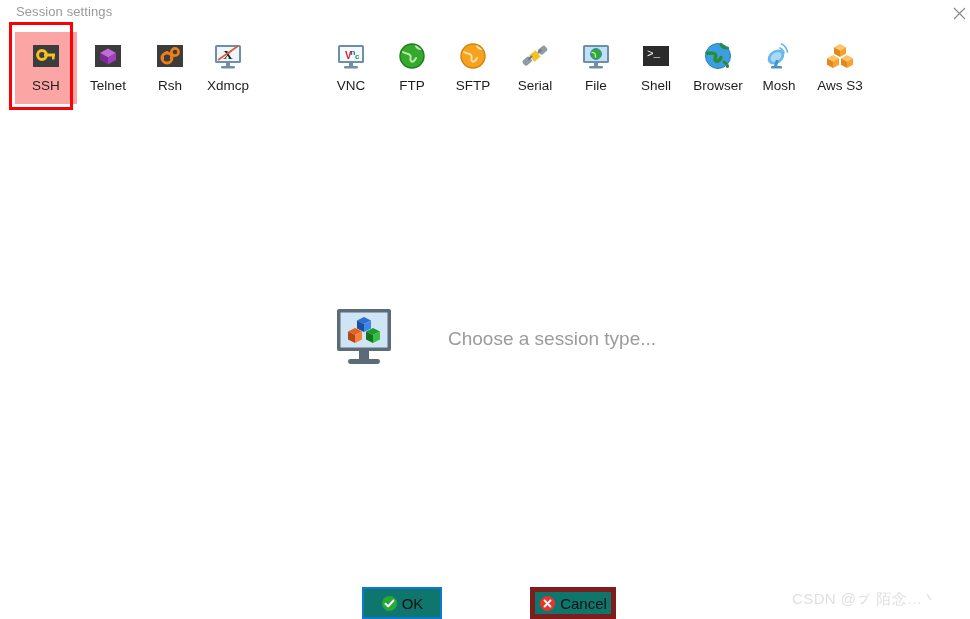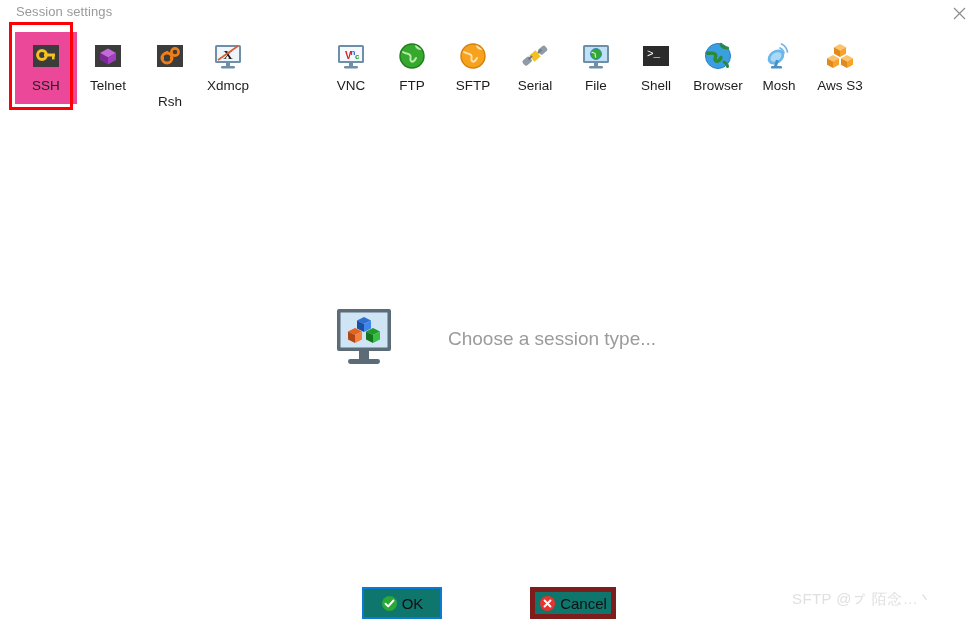--- a/index.html
+++ b/index.html
@@ -66,21 +66,21 @@
     display: block;
   }
   .type-item .lbl {
     margin-top: 6px;
     font-size: 13.5px;
     color: #1d1d1d;
     white-space: nowrap;
     line-height: 16px;
   }
   .type-item.selected {
-    background: #ec4899;
+    background: #fca5a5;
   }
 
   
   #ssh-highlight {
     position: absolute;
     left: 9px; top: 22px;
     width: 64px; height: 88px;
     border: 3px solid #fb0007;
     box-sizing: border-box;
     pointer-events: none;
@@ -169,21 +169,21 @@
     </div>
     <div class="type-item" style="left: 77px;">
       <span class="ico"><svg viewBox="0 0 32 32" width="32" height="32">
           <rect x="3" y="5" width="26" height="22" fill="#3c3c3c"></rect>
         <polygon points="16,8.5 24,13 16,17.5 8,13" fill="#c46ad8"></polygon>
         <polygon points="8,13 16,17.5 16,24.5 8,20" fill="#7b2a95"></polygon>
         <polygon points="24,13 16,17.5 16,24.5 24,20" fill="#a23fc0"></polygon>
         </svg></span>
       <span class="lbl">Telnet</span>
     </div>
-    <div class="type-item" style="left: 139px; gap: 16px;">
+    <div class="type-item" style="left: 139px;">
       <span class="ico"><svg viewBox="0 0 32 32" width="32" height="32">
           <rect x="3" y="5" width="26" height="22" fill="#3c3c3c"></rect>
         <circle cx="13" cy="18" r="5" fill="none" stroke="#f07e16" stroke-width="3"></circle>
         <circle cx="21" cy="12" r="3.6" fill="none" stroke="#f07e16" stroke-width="2.6"></circle>
         <rect x="11.8" y="11" width="2.4" height="3" fill="#f07e16"></rect>
         <rect x="7" y="16.8" width="3" height="2.4" fill="#f07e16"></rect>
         <rect x="16" y="16.8" width="3" height="2.4" fill="#f07e16"></rect>
         </svg></span>
       <span class="lbl">Rsh</span>
     </div>
@@ -326,13 +326,13 @@
 </div>
 
 <div id="cancel-btn" class="dlg-btn">
   <svg class="btn-ico" viewBox="0 0 18 18">
     <circle cx="9" cy="9" r="8" fill="#e8342c"></circle>
     <path d="M5.9 5.9 L12.1 12.1 M12.1 5.9 L5.9 12.1" stroke="#ffffff" stroke-width="2.1" fill="none" stroke-linecap="round"></path>
   </svg>
   <span>Cancel</span>
 </div>
 
-<div id="watermark">SFTP @ㇷ゚ 陌念…丶</div>
+<div id="watermark">CSDN @ㇷ゚ 陌念…丶</div>
 
 </body></html>

